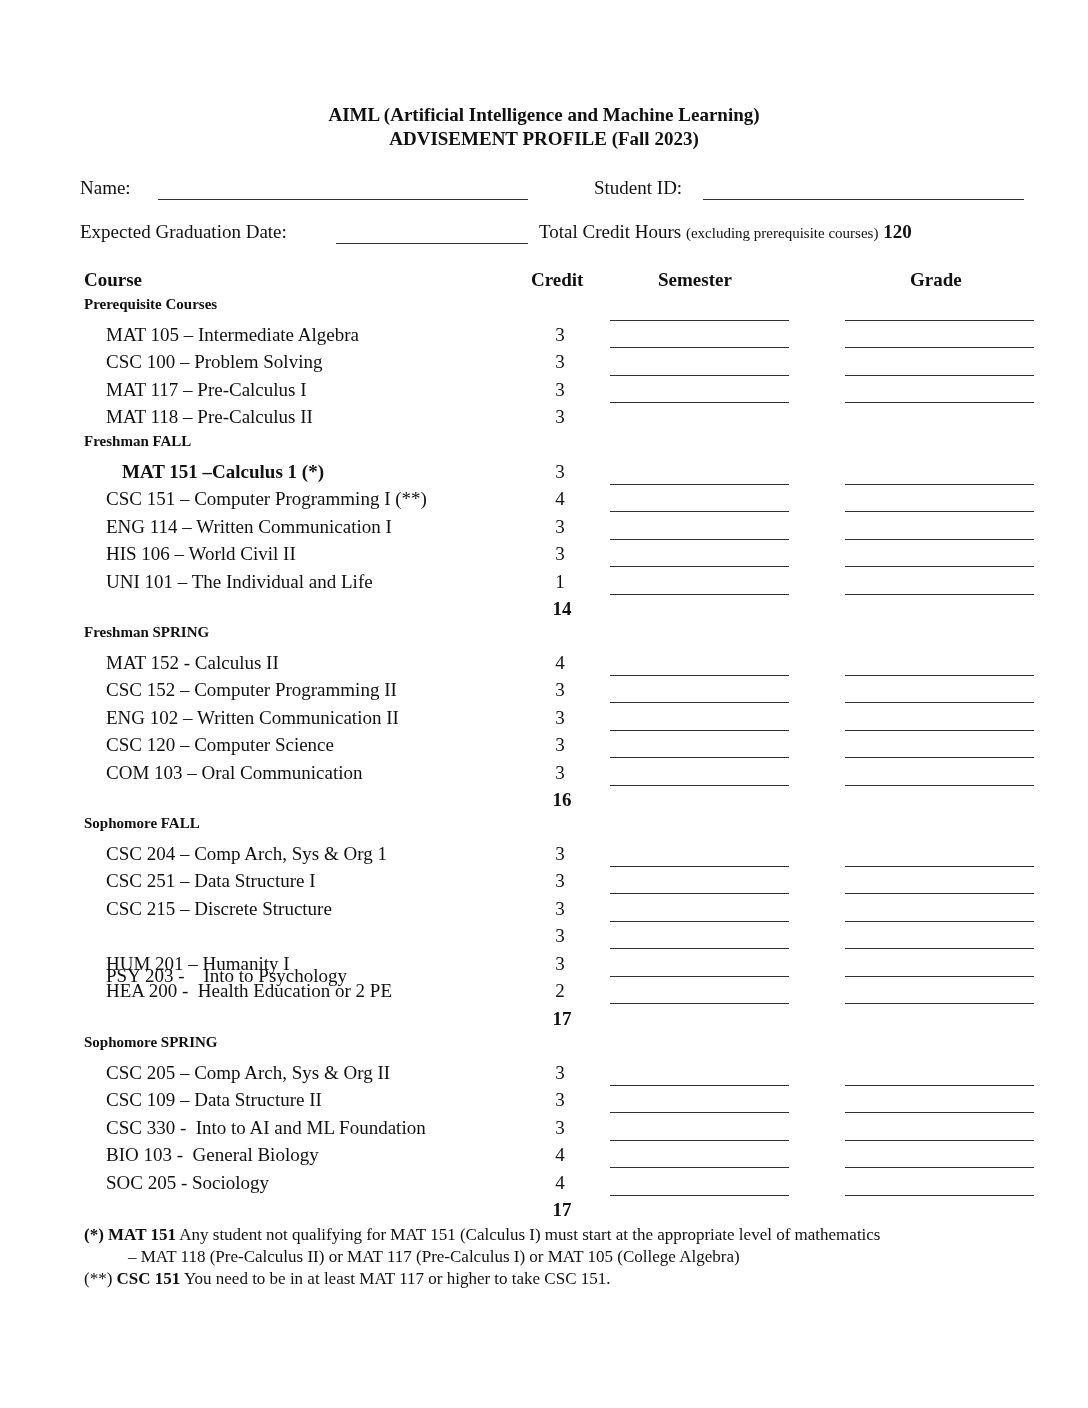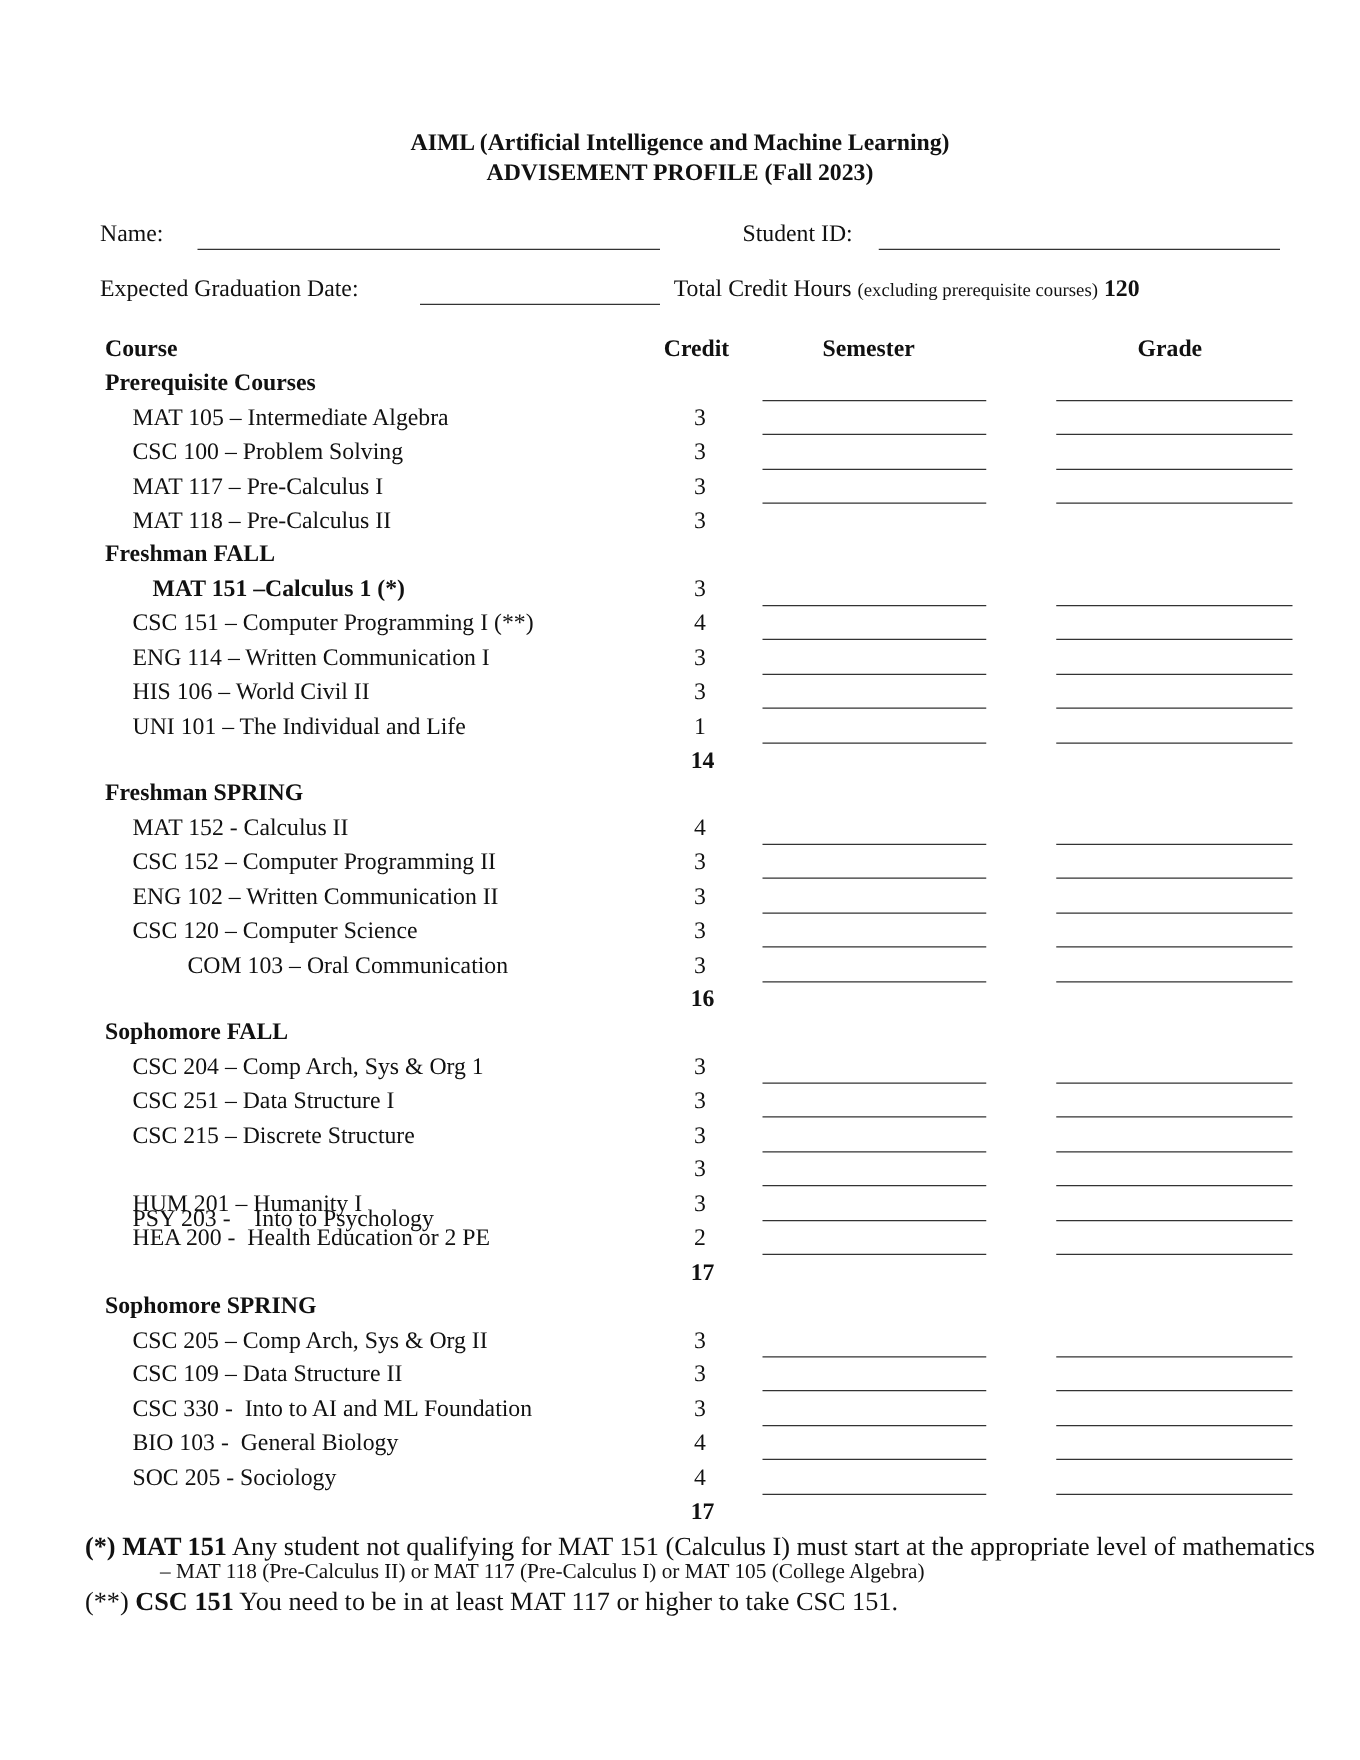--- a/index.html
+++ b/index.html
@@ -3,28 +3,28 @@
 <meta charset="utf-8">
 <style>
   html, body { margin:0; padding:0; background:#ffffff; }
   body { width:1088px; height:1408px; position:relative; overflow:hidden;
          font-family:"Liberation Serif", "DejaVu Serif", serif; color:#111; }
   .abs { position:absolute; white-space:nowrap; }
   .title { left:0; width:1088px; text-align:center; font-weight:bold; font-size:19px; }
   .lbl { font-size:19px; }
   .uline { position:absolute; height:0; border-bottom:1.5px solid #333; }
   .hdr { font-weight:bold; font-size:19px; }
-  .sect { font-weight:bold; font-size:19px; left:84px; }
+  .sect { font-weight:bold; font-size:15px; left:84px; }
   .course { font-size:19px; left:106px; }
   .course.bold { font-weight:bold;margin-left:16px; }
   .credit { font-size:19px; left:540px; width:40px; text-align:center; }
   .total { font-size:19px; font-weight:bold; left:540px; width:44px; text-align:center; }
   .sem-line { left:610px; width:179px; }
   .grd-line { left:845px; width:189px; }
-  .note { font-size:21px; left:68px; }
+  .note { font-size:17px; left:84px; }
   .note2 { font-size:17px; left:128px; }
   b { font-weight:bold; }
 </style>
 </head>
 <body>
 
 <div class="abs title" style="top:104px;">AIML (Artificial Intelligence and Machine Learning)</div>
 <div class="abs title" style="top:128px;">ADVISEMENT PROFILE (Fall 2023)</div>
 
 <div class="abs lbl" style="left:80px; top:177px;">Name:</div>
@@ -122,21 +122,21 @@
       <div class="uline sem-line" style="top: 729.5px;"></div>
       <div class="uline grd-line" style="top: 729.5px;"></div>
     </div>
     <div>
       <div class="abs course" style="top: 734px; white-space: pre;">CSC 120 – Computer Science</div>
       <div class="abs credit" style="top: 734px;">3</div>
       <div class="uline sem-line" style="top: 757px;"></div>
       <div class="uline grd-line" style="top: 757px;"></div>
     </div>
     <div>
-      <div class="abs course" style="top: 761.5px; white-space: pre; margin-left: 44px;">COM 103 – Oral Communication</div>
+      <div class="abs course" style="top: 761.5px; white-space: pre;">COM 103 – Oral Communication</div>
       <div class="abs credit" style="top: 761.5px;">3</div>
       <div class="uline sem-line" style="top: 784.5px;"></div>
       <div class="uline grd-line" style="top: 784.5px;"></div>
     </div>
     <div class="abs total" style="top: 789px;">16</div>
     <div class="abs sect" style="top: 815px;">Sophomore FALL</div>
     <div>
       <div class="abs course" style="top: 842.5px; white-space: pre;">CSC 204 – Comp Arch, Sys &amp; Org 1</div>
       <div class="abs credit" style="top: 842.5px;">3</div>
       <div class="uline sem-line" style="top: 865.5px;"></div>

